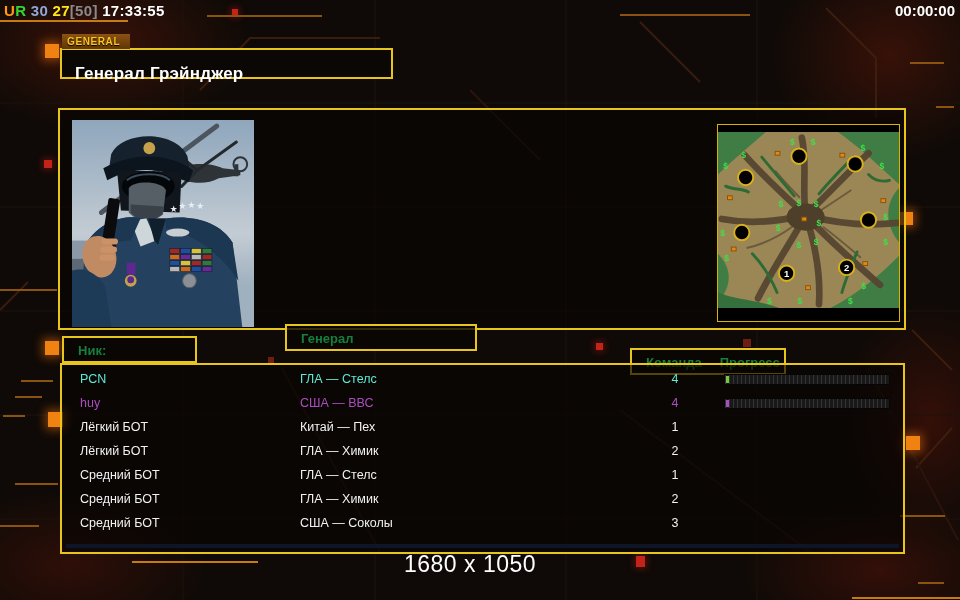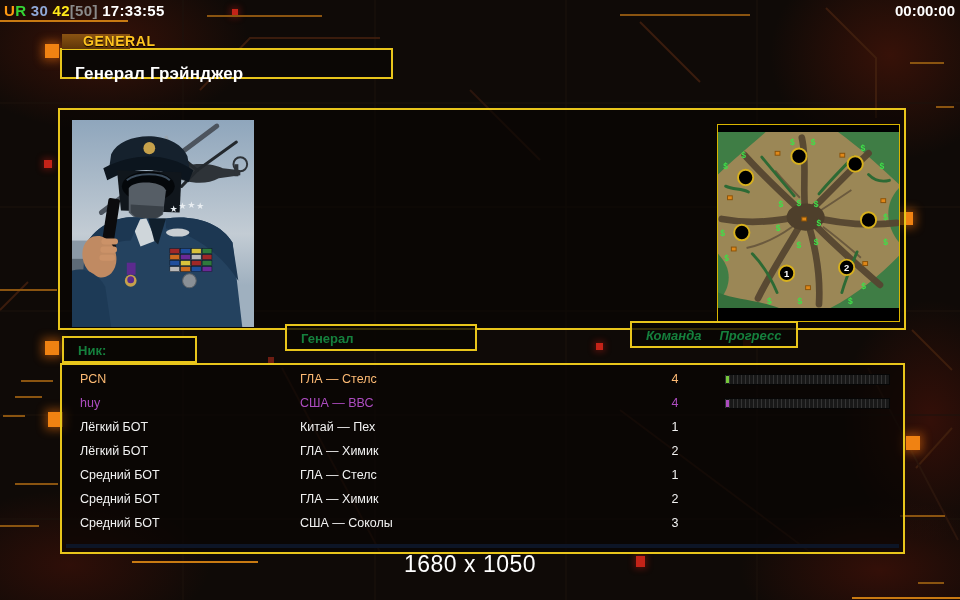--- a/index.html
+++ b/index.html
@@ -16,48 +16,48 @@
   .hline.dim{background:#8a5410;}
   
   .topbar{position:absolute;left:0;top:0;width:100%;height:28px;z-index:6;}
   .fps{position:absolute;left:4px;top:2px;font-size:15px;font-weight:bold;letter-spacing:.3px;white-space:pre;}
   .seg-u{color:#ff9a12;} .seg-r{color:#35d435;} .seg-a{color:#8fa8d8;}
   .seg-b{color:#ffe81a;} .seg-c{color:#8a8a8a;} .seg-t{color:#ffffff;}
   .timer{position:absolute;right:5px;top:2px;font-size:15px;font-weight:bold;color:#fff;}
   
   .panel{position:absolute;border:2px solid #e8c51b;background:rgba(8,5,3,.62);z-index:3;box-sizing:border-box;}
   .tab{position:absolute;left:62px;top:34px;width:68px;height:15px;z-index:4;
-       background:linear-gradient(#8a5312,#5f3608);color:#ffc41f;font-size:14px;font-weight:bold;
-       letter-spacing:.6px;line-height:15px;padding-left:21px;box-sizing:border-box;text-shadow:0 1px 1px #000;}
+       background:linear-gradient(#8a5312,#5f3608);color:#ffc41f;font-size:10px;font-weight:bold;
+       letter-spacing:.6px;line-height:15px;padding-left:5px;box-sizing:border-box;text-shadow:0 1px 1px #000;}
   .titlebox{left:60px;top:48px;width:333px;height:31px;background:#0b0705;}
   .titlebox .t{margin:14px 0 0 13px;font-size:17px;font-weight:bold;color:#fff;letter-spacing:.2px;}
   .mainbox{left:58px;top:108px;width:848px;height:222px;}
   .photo{position:absolute;left:12px;top:10px;width:182px;height:207px;background:#000;}
   .photo svg{display:block;}
   .strategy{position:absolute;left:289px;top:54px;width:352px;font-size:11.5px;line-height:13px;
             color:#f5f5f5;white-space:pre-wrap;}
   .strategy p{margin:0 0 14px 0;}
   .minimap{position:absolute;left:657px;top:14px;width:183px;height:198px;border:1px solid #d8b400;
            background:#000;box-sizing:border-box;}
   .minimap svg{display:block;margin-top:7px;}
   
   .hdrbox{height:27px;background:rgba(8,5,3,.8);}
   .hdrbox .h{margin:5px 0 0 14px;font-size:13px;font-weight:bold;color:#15803d;}
   .hdr-nick{left:62px;top:336px;width:135px;}
   .hdr-gen{left:285px;top:324px;width:192px;}
-  .hdr-team{left:630px;top:321px;width:168px;font-style:italic;}
+  .hdr-team{left:630px;top:348px;width:156px;}
   .hdr-team .h span{margin-right:18px;}
   
   .roster{left:60px;top:363px;width:845px;height:191px;background:rgba(8,5,3,.66);}
   .row{position:absolute;left:0;width:100%;height:24px;line-height:24px;font-size:12.5px;}
   .row .nick{position:absolute;left:18px;}
   .row .gen{position:absolute;left:238px;}
   .row .team{position:absolute;left:600px;width:26px;text-align:center;}
   .r0{top:2px;} .r1{top:26px;} .r2{top:50px;} .r3{top:74px;} .r4{top:98px;} .r5{top:122px;} .r6{top:146px;}
-  .green{color:#fdba74;} .magenta{color:#ad4cc0;} .white{color:#f2f2f2;}
+  .green{color:#5eead4;} .magenta{color:#ad4cc0;} .white{color:#f2f2f2;}
   .pbar{position:absolute;left:662px;top:7px;width:166px;height:11px;border:1px solid #060606;
         background:repeating-linear-gradient(90deg,#343434 0 1px,#181818 1px 4px);box-sizing:border-box;}
   .pbar .tick{position:absolute;left:1px;top:1px;bottom:1px;width:3px;}
   .tick.green-bg{background:#76c93c;} .tick.magenta-bg{background:#ad4cc0;}
   .scrolltrack{position:absolute;left:4px;right:4px;bottom:4px;height:4px;background:#0d1526;}
   
   .mapres{position:absolute;left:404px;top:551px;font-size:23px;color:#fff;z-index:4;letter-spacing:.5px;}
 </style>
 </head>
 <body>
@@ -120,21 +120,21 @@
   <div class="hline dim" style="left:3px;top:415px;width:22px;"></div>
   <div class="hline dim" style="left:15px;top:483px;width:43px;"></div>
   <div class="hline" style="left:132px;top:561px;width:126px;"></div>
   <div class="hline dim" style="left:900px;top:515px;width:45px;"></div>
   <div class="hline dim" style="left:918px;top:582px;width:26px;"></div>
   <div class="hline" style="left:852px;top:597px;width:108px;"></div>
   <div class="hline dim" style="left:0px;top:289px;width:57px;"></div>
   <div class="hline dim" style="left:0px;top:525px;width:39px;"></div>
 
   <div class="topbar">
-    <div class="fps"><span class="seg-u">U</span><span class="seg-r">R</span> <span class="seg-a">30</span> <span class="seg-b">42</span><span class="seg-c">[50]</span> <span class="seg-t">17:33:55</span></div>
+    <div class="fps"><span class="seg-u">U</span><span class="seg-r">R</span> <span class="seg-a">30</span> <span class="seg-b">27</span><span class="seg-c">[50]</span> <span class="seg-t">17:33:55</span></div>
     <div class="timer">00:00:00</div>
   </div>
 
   <div class="tab">GENERAL</div>
   <div class="panel titlebox">
     <div class="t">Генерал Грэйнджер</div>
   </div>
 
   <div class="panel mainbox">
 

